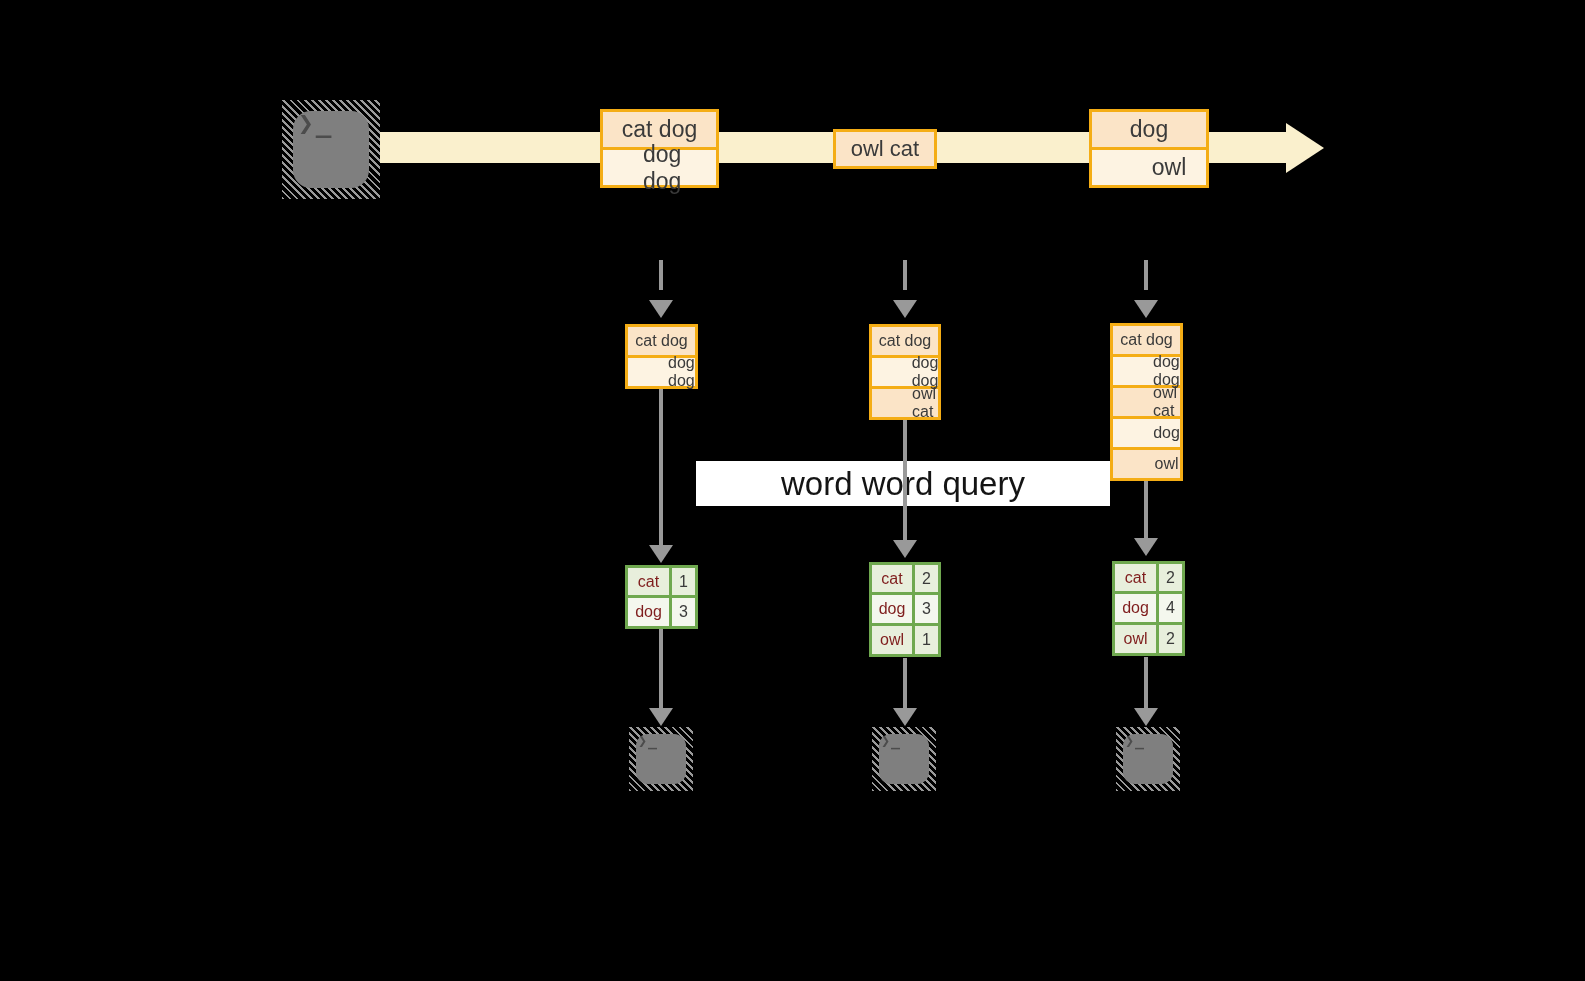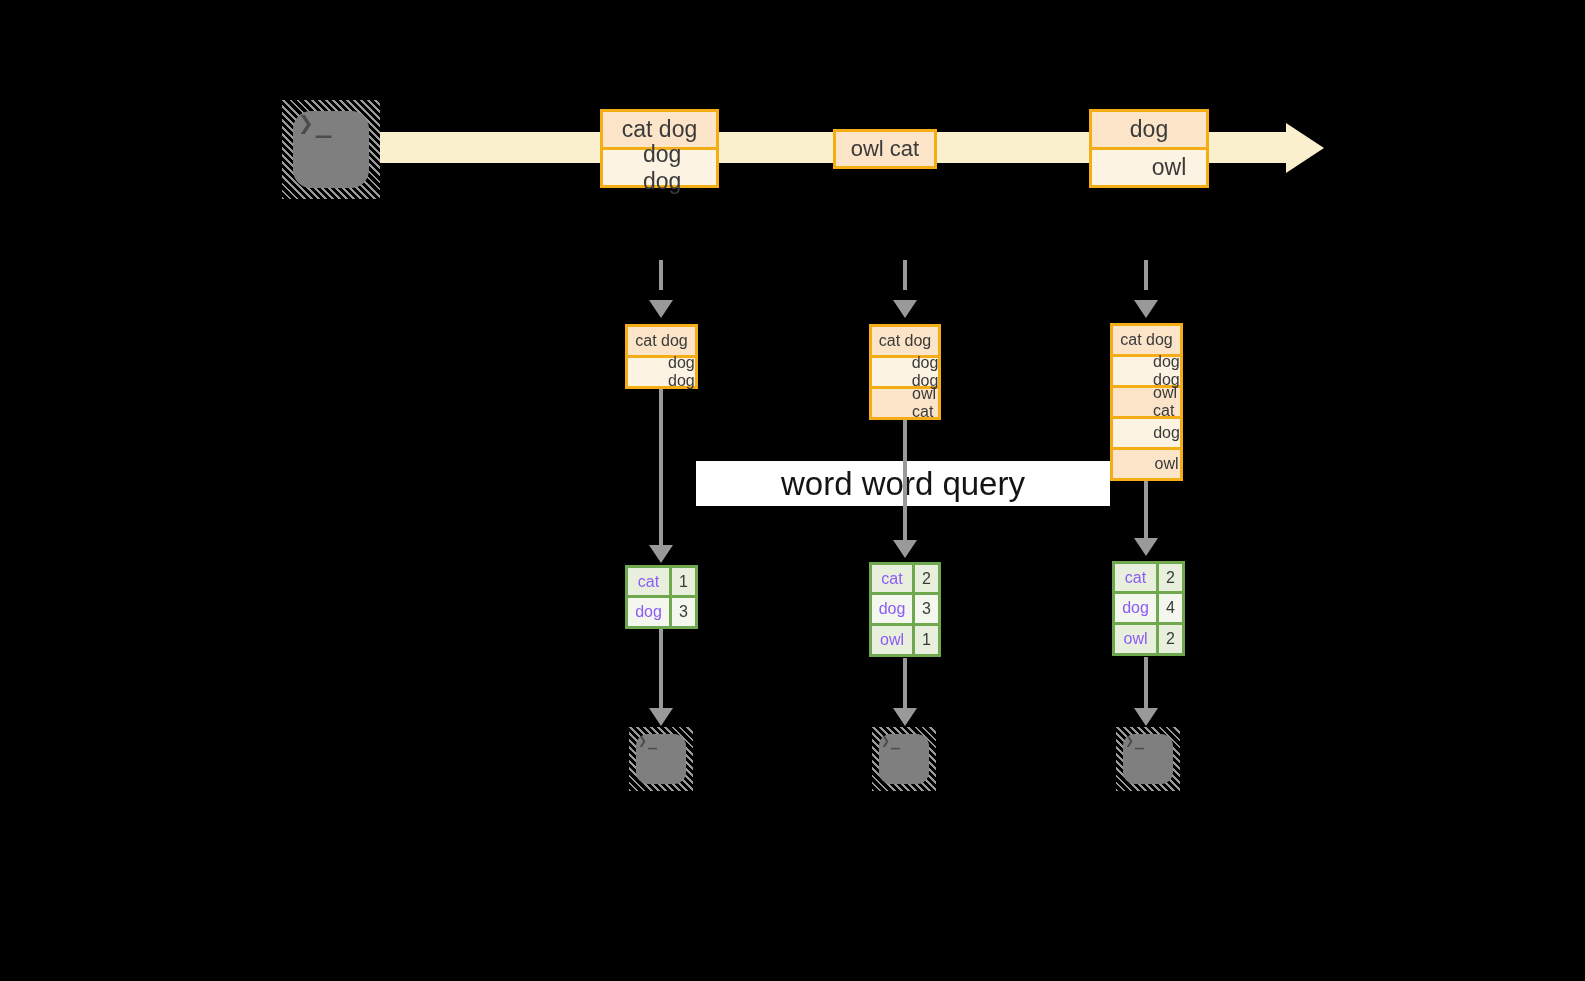--- a/index.html
+++ b/index.html
@@ -20,21 +20,21 @@
   .obox .cell + .cell{border-top:3px solid #F4AD15;padding-left:40px;}
   .tl-cell{height:35px;font-size:23px;}
   .owl-cell{height:34px;font-size:22px;}
   .st-cell{height:28px;font-size:16px;}
   .peach{background:#FBE4C7;}
   .cream{background:#FDF3E2;}
   
   .gtable{position:absolute;box-sizing:border-box;border:3px solid #6FA84F;z-index:3;}
   .grow{display:flex;}
   .grow + .grow{border-top:3px solid #6FA84F;}
-  .gword{flex:1;height:28px;display:flex;align-items:center;justify-content:center;font-size:16px;color:#8b5cf6;}
+  .gword{flex:1;height:28px;display:flex;align-items:center;justify-content:center;font-size:16px;color:#7f1d1d;}
   .gcount{width:23px;height:28px;border-left:3px solid #6FA84F;display:flex;align-items:center;justify-content:center;font-size:16px;color:#3A3A3A;}
   .growA .gword,.growA .gcount{background:#E8EFDC;}
   .growB .gword,.growB .gcount{background:#F4F7EE;}
   .gtable .grow:first-child .gword{height:27px;} .gtable .grow:first-child .gcount{height:27px;}
   
   .vdash{position:absolute;width:4px;background:#999;z-index:2;}
   .vline{position:absolute;width:4px;background:#999;z-index:2;}
   .vhead{position:absolute;width:0;height:0;border-left:12px solid transparent;border-right:12px solid transparent;border-top:18px solid #999;z-index:2;}
   
   .banner{position:absolute;left:696px;top:461px;width:414px;height:45px;background:#ffffff;z-index:1;

